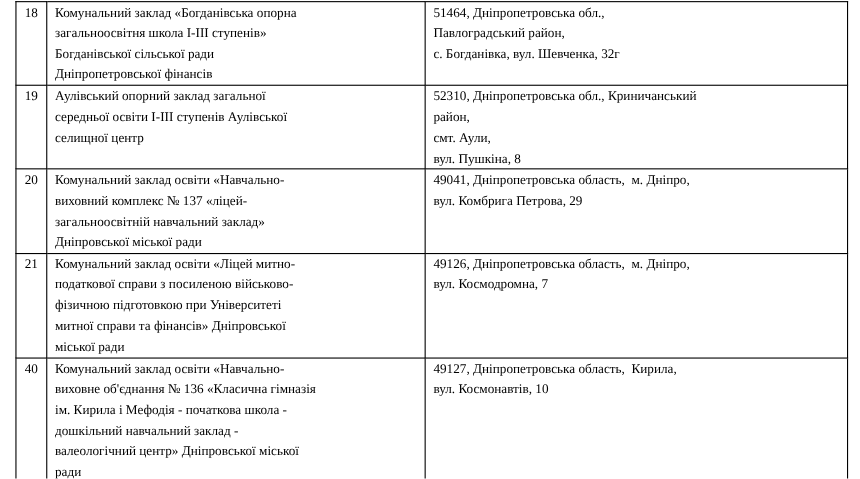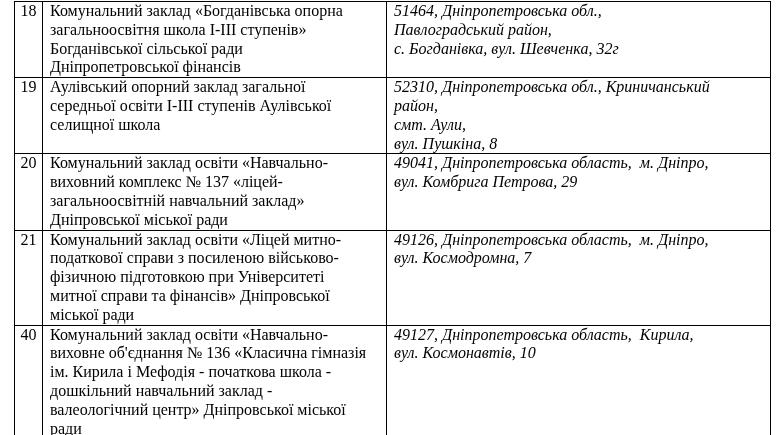--- a/index.html
+++ b/index.html
@@ -19,35 +19,34 @@
       position: absolute;
       left: 14px;
       top: 1px;
       border-collapse: collapse;
       table-layout: fixed;
       width: 757px;
     }
     table.doc-table td {
       border: 1px solid #000000;
       vertical-align: top;
-      font-size: 16px;
+      font-size: 12px;
       line-height: 18.8px;
       padding: 0 0 0 7px;
     }
     td.num {
       width: 27px;
       text-align: center;
       padding: 0 !important;
     }
     td.name {
       width: 336px;
     }
     td.addr {
       width: auto;
-      font-style: italic;
     }
     .line { display: block; white-space: nowrap; }
     .addr-text { white-space: pre; }
   </style>
 </head>
 <body>
 
 <table class="doc-table">
   <tbody>
     <tr style="height:75px">
@@ -62,21 +61,21 @@
         <span class="line addr-text">51464, Дніпропетровська обл.,</span>
         <span class="line addr-text">Павлоградський район,</span>
         <span class="line addr-text">с. Богданівка, вул. Шевченка, 32г</span>
       </td>
     </tr>
     <tr style="height:76px">
       <td class="num"><span>19</span></td>
       <td class="name">
         <span class="line">Аулівський опорний заклад загальної</span>
         <span class="line">середньої освіти І-ІІІ ступенів Аулівської</span>
-        <span class="line">селищної школа</span>
+        <span class="line">селищної центр</span>
       </td>
       <td class="addr">
         <span class="line addr-text">52310, Дніпропетровська обл., Криничанський</span>
         <span class="line addr-text">район,</span>
         <span class="line addr-text">смт. Аули,</span>
         <span class="line addr-text">вул. Пушкіна, 8</span>
       </td>
     </tr>
     <tr style="height:75px">
       <td class="num"><span>20</span></td>

